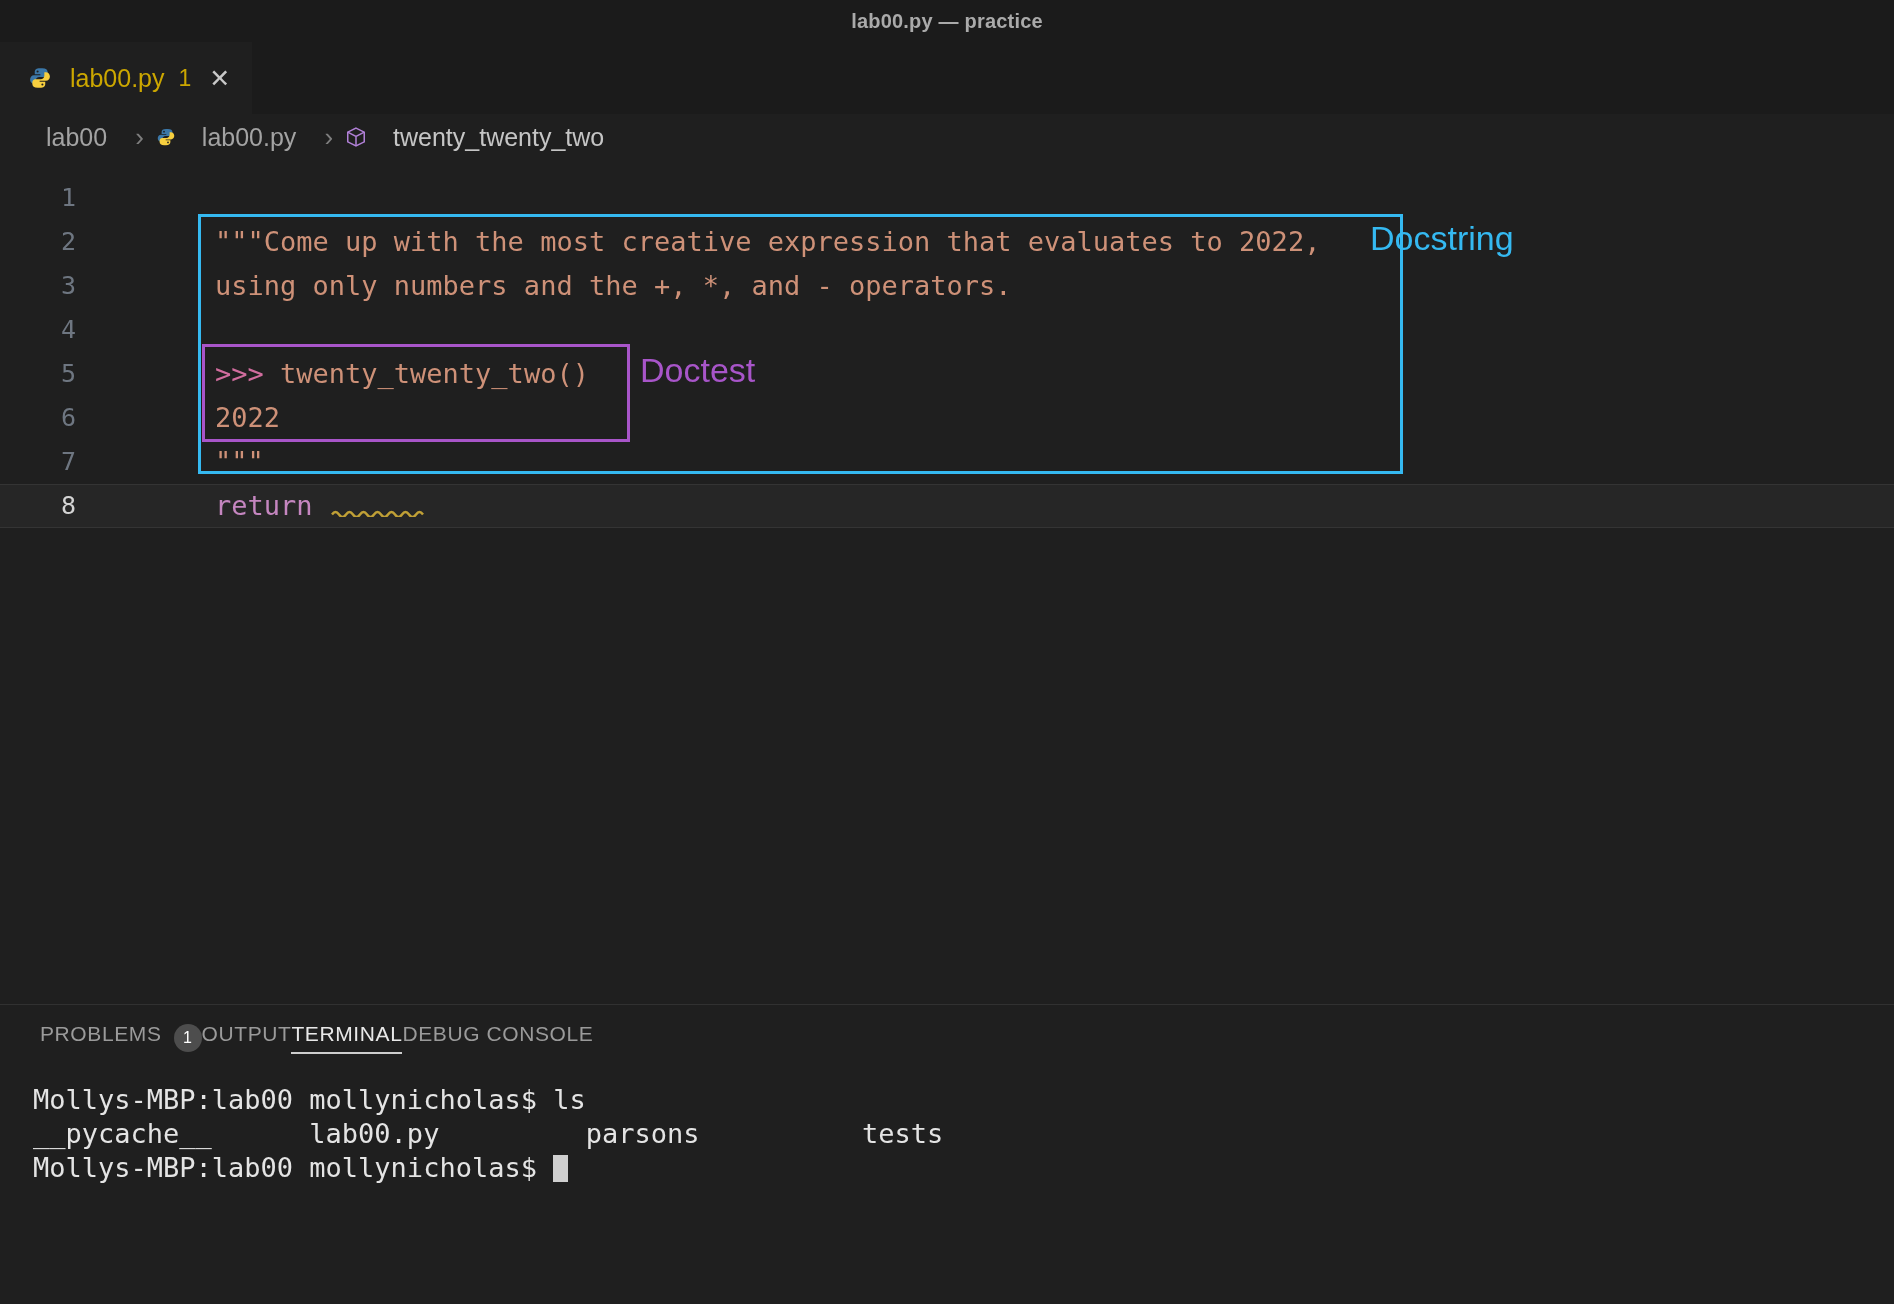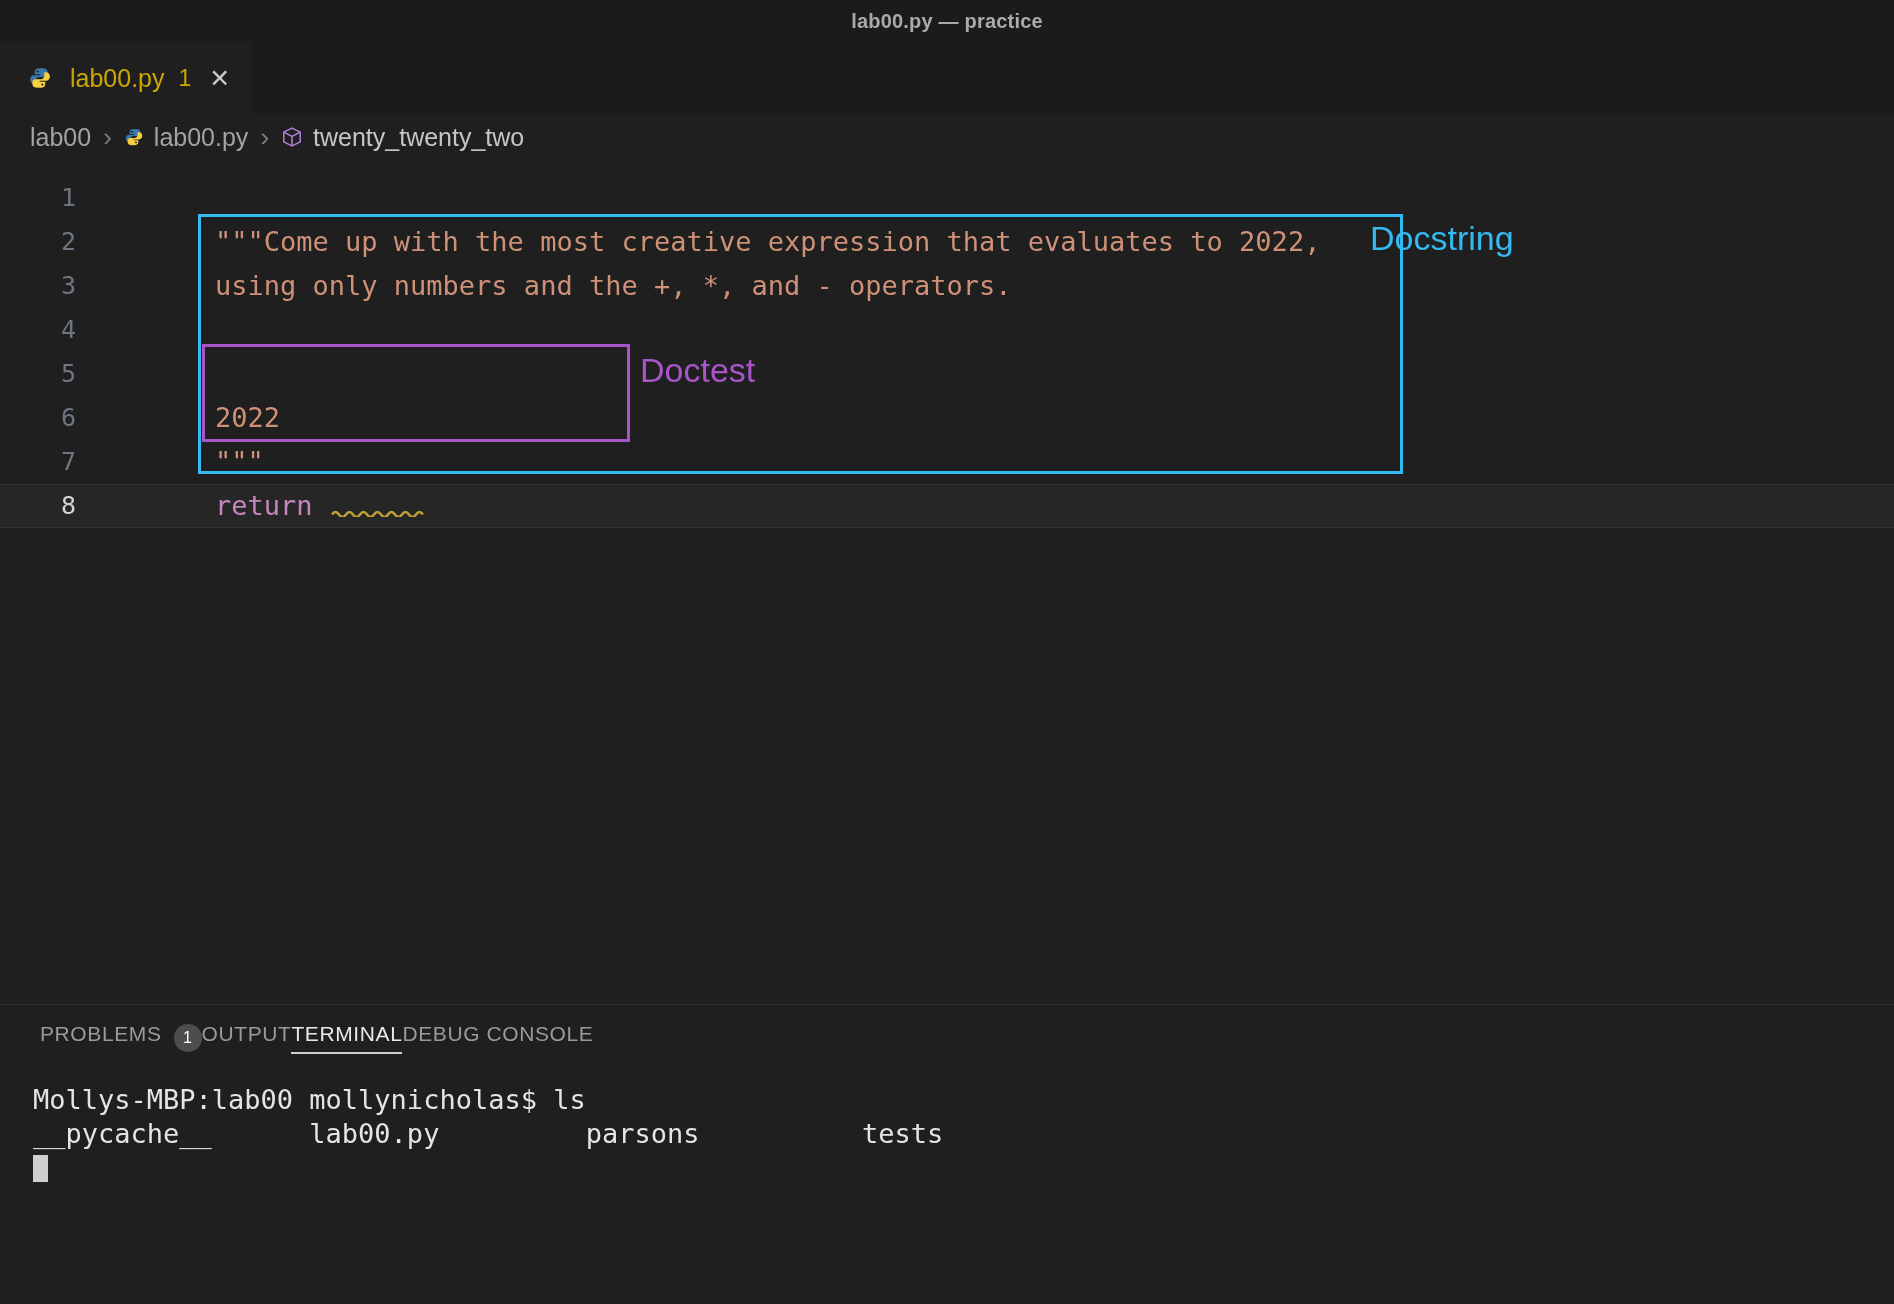--- a/index.html
+++ b/index.html
@@ -22,21 +22,21 @@
   .tab-name { color:#cca700; font-size:25px; margin-left:12px; }
   .tab-badge { color:#cca700; font-size:23px; margin-left:14px; }
   .tab-close { color:#c8c8c8; font-size:25px; margin-left:18px; }
 
   
   .breadcrumb {
     height:46px; flex:0 0 46px; background:#1f1f1f;
     display:flex; align-items:center; padding-left:26px;
     color:#a3a3a3; font-size:25px;
   }
-  .bc-item { margin:0 4px; cursor:pointer; }
+  .bc-item { margin:0 20px; cursor:pointer; }
   .bc-item.last { color:#c5c5c5; }
   .bc-sep { color:#7e7e7e; margin:0 8px; font-size:26px; }
   .bc-icon { display:flex; align-items:center; margin:0 6px 0 4px; }
 
   
   .editor {
     flex:1 1 auto; position:relative; background:#1f1f1f;
     font-family:"DejaVu Sans Mono", monospace; font-size:27px; line-height:44px;
     padding-top:16px; overflow:hidden;
   }
@@ -150,20 +150,21 @@
     <span class="lc"><span class="tok-str">    using only numbers and the +, *, and - operators.</span></span>
   </div>
 
   <div class="line">
     <span class="ln">4</span>
     <span class="lc"></span>
   </div>
 
   <div class="line">
     <span class="ln">5</span>
+    <span class="lc"><span class="tok-dp">    &gt;&gt;&gt; </span><span class="tok-str">twenty_twenty_two()</span></span>
   </div>
 
   <div class="line">
     <span class="ln">6</span>
     <span class="lc"><span class="tok-str">    2022</span></span>
   </div>
 
   <div class="line">
     <span class="ln">7</span>
     <span class="lc"><span class="tok-str">    """</span></span>
@@ -195,15 +196,15 @@
       <span class="lbl">TERMINAL</span>
     </div>
     <div class="ptab">
       <span class="lbl">DEBUG CONSOLE</span>
     </div>
   </div>
 
   <div class="terminal">
     <div class="tline">Mollys-MBP:lab00 mollynicholas$ ls</div>
     <div class="tline">__pycache__      lab00.py         parsons          tests</div>
-    <div class="tline"><span class="cursor"></span></div>
+    <div class="tline"><span>Mollys-MBP:lab00 mollynicholas$ </span><span class="cursor"></span></div>
   </div>
 </div>
 
 </body></html>

